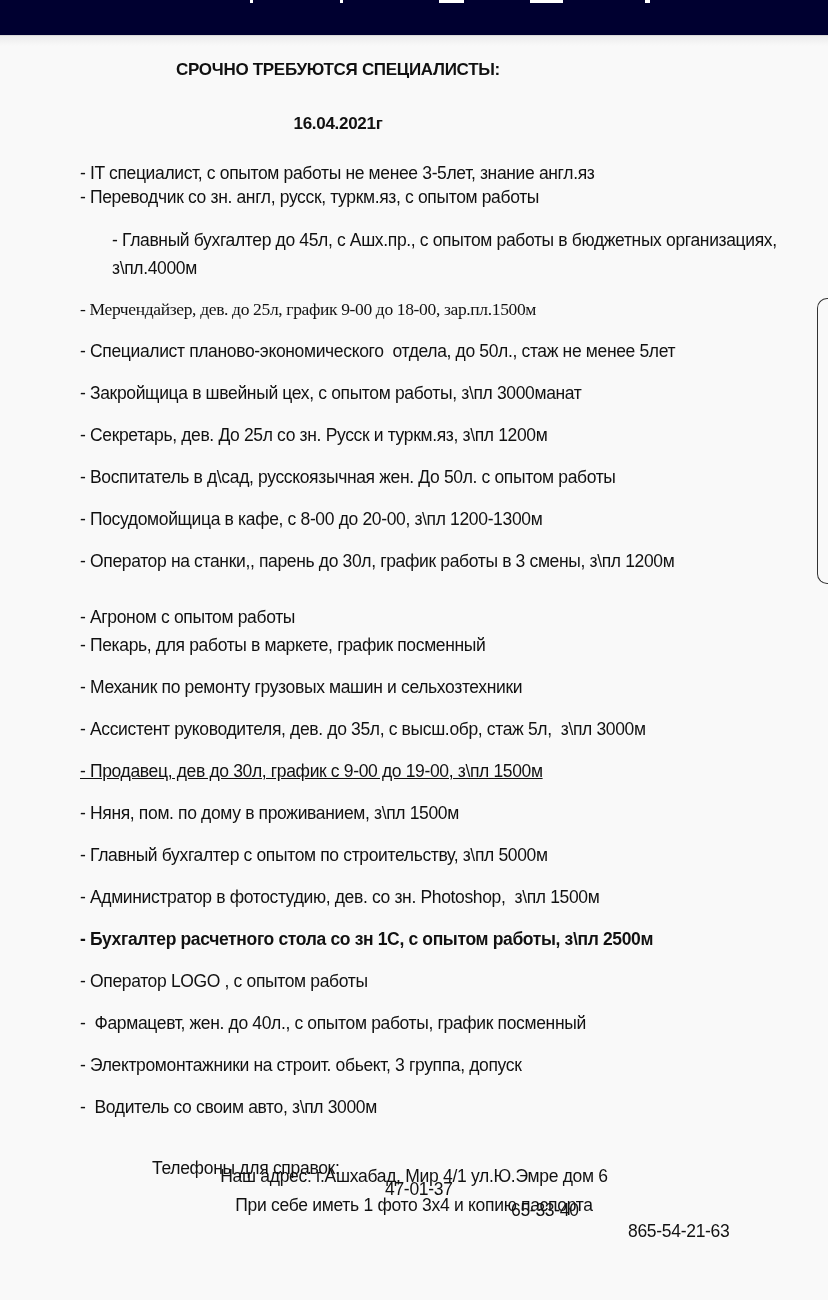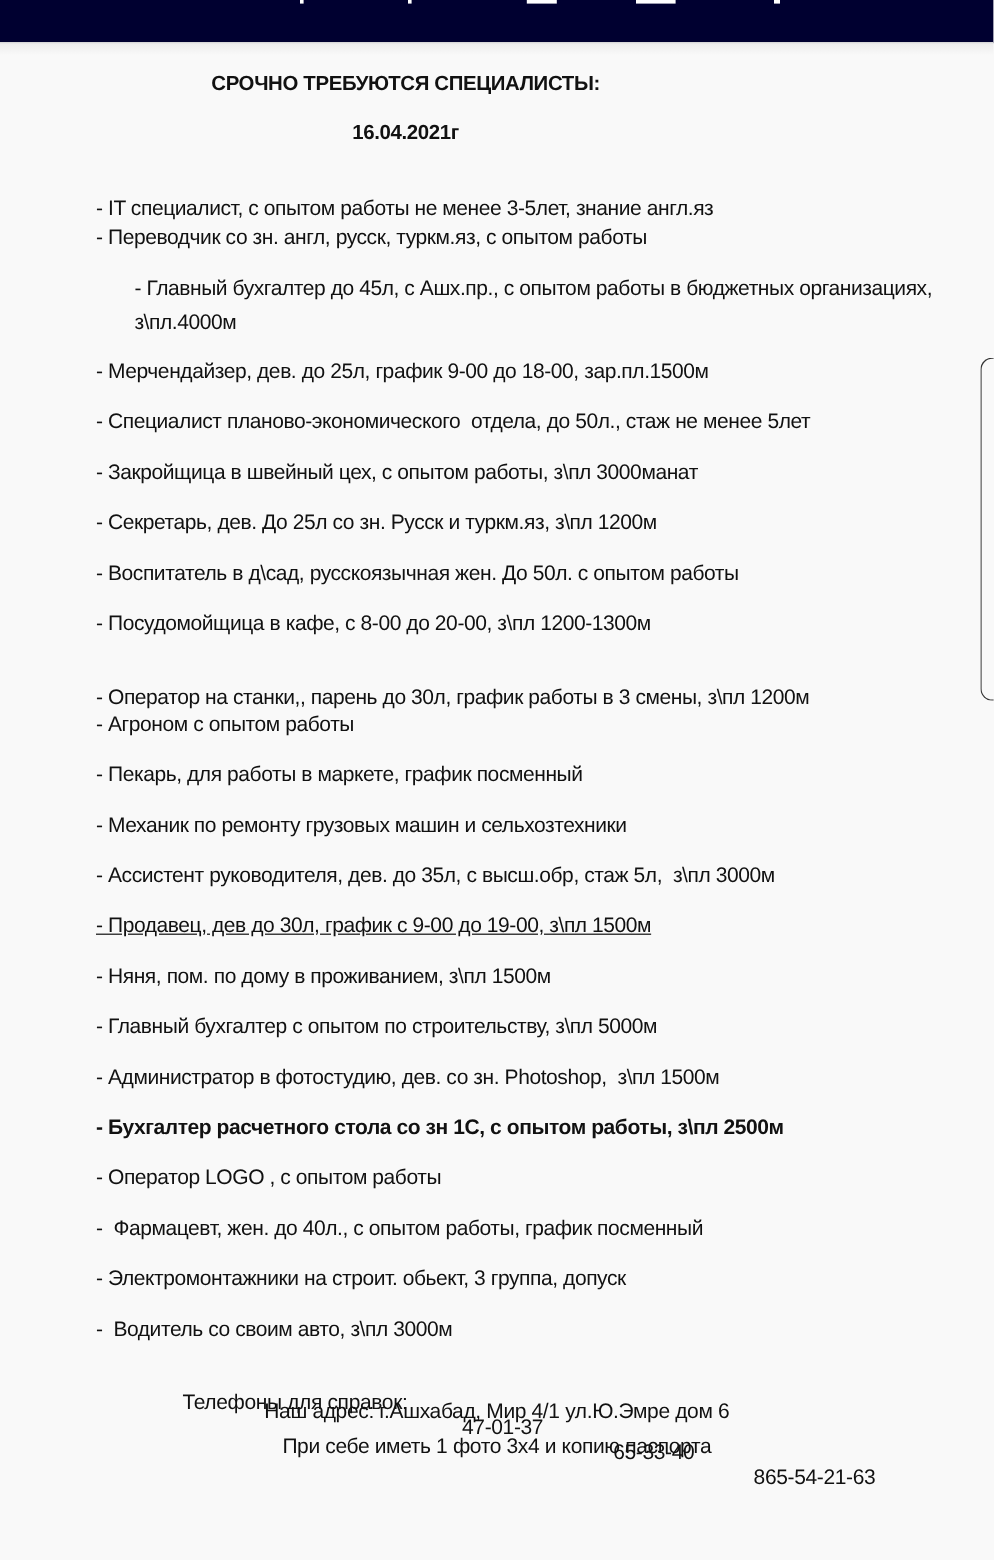--- a/index.html
+++ b/index.html
@@ -88,33 +88,33 @@
   <div class="mark" style="left:250px;width:3px;height:3px;"></div>
   <div class="mark" style="left:340px;width:3px;height:3px;"></div>
   <div class="mark" style="left:439px;width:25px;height:3px;"></div>
   <div class="mark" style="left:530px;width:33px;height:3px;"></div>
   <div class="mark" style="left:645px;width:5px;height:3px;"></div>
 </div>
 <div class="shadow-strip"></div>
 
 <div class="doc">
   <div class="title" style="top:60px;">СРОЧНО ТРЕБУЮТСЯ СПЕЦИАЛИСТЫ:</div>
-  <div class="title" style="top:101px;">16.04.2021г</div>
+  <div class="title" style="top:114px;">16.04.2021г</div>
 
   <div class="job" style="top:160px;">- IT специалист, с опытом работы не менее 3-5лет, знание англ.яз</div>
   <div class="job" style="top:184px;">- Переводчик со зн. англ, русск, туркм.яз, с опытом работы</div>
   <div class="job wrap" style="top:226px;line-height:28px;margin-left:32px;">- Главный бухгалтер до 45л, с Ашх.пр., с опытом работы в бюджетных организациях, з\пл.4000м</div>
-  <div class="job" style="top:296px;">- Мерчендайзер, дев. до 25л, график 9-00 до 18-00, зар.пл.1500м</div>
+  <div class="job" style="top:296px;font-family:Liberation Serif, serif;">- Мерчендайзер, дев. до 25л, график 9-00 до 18-00, зар.пл.1500м</div>
   <div class="job" style="top:338px;">- Специалист планово-экономического  отдела, до 50л., стаж не менее 5лет</div>
   <div class="job" style="top:380px;">- Закройщица в швейный цех, с опытом работы, з\пл 3000манат</div>
   <div class="job" style="top:422px;text-align:center;">- Секретарь, дев. До 25л со зн. Русск и туркм.яз, з\пл 1200м</div>
   <div class="job" style="top:464px;">- Воспитатель в д\сад, русскоязычная жен. До 50л. с опытом работы</div>
   <div class="job" style="top:506px;">- Посудомойщица в кафе, с 8-00 до 20-00, з\пл 1200-1300м</div>
-  <div class="job" style="top:548px;margin-top:20px;">- Оператор на станки,, парень до 30л, график работы в 3 смены, з\пл 1200м</div>
-  <div class="job" style="top:590px;">- Агроном с опытом работы</div>
+  <div class="job" style="top:548px;">- Оператор на станки,, парень до 30л, график работы в 3 смены, з\пл 1200м</div>
+  <div class="job" style="top:604px;">- Агроном с опытом работы</div>
   <div class="job" style="top:632px;">- Пекарь, для работы в маркете, график посменный</div>
   <div class="job" style="top:674px;">- Механик по ремонту грузовых машин и сельхозтехники</div>
   <div class="job" style="top:716px;">- Ассистент руководителя, дев. до 35л, с высш.обр, стаж 5л,  з\пл 3000м</div>
   <div class="job" style="top:758px;text-decoration:underline;">- Продавец, дев до 30л, график с 9-00 до 19-00, з\пл 1500м</div>
   <div class="job" style="top:800px;">- Няня, пом. по дому в проживанием, з\пл 1500м</div>
   <div class="job" style="top:842px;">- Главный бухгалтер с опытом по строительству, з\пл 5000м</div>
   <div class="job" style="top:884px;">- Администратор в фотостудию, дев. со зн. Photoshop,  з\пл 1500м</div>
   <div class="job" style="top:926px;font-weight:bold;">- Бухгалтер расчетного стола со зн 1С, с опытом работы, з\пл 2500м</div>
   <div class="job" style="top:968px;">- Оператор LOGO , с опытом работы</div>
   <div class="job" style="top:1010px;">-  Фармацевт, жен. до 40л., с опытом работы, график посменный</div>

